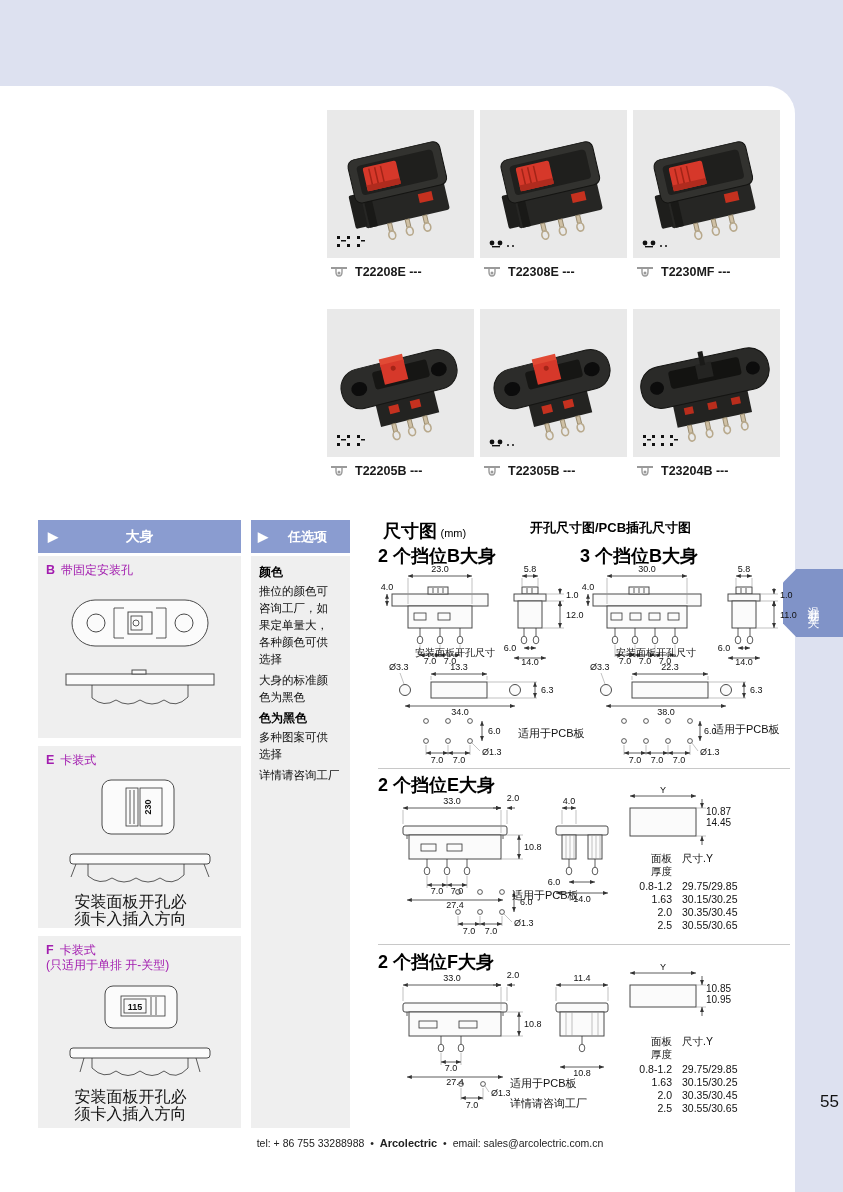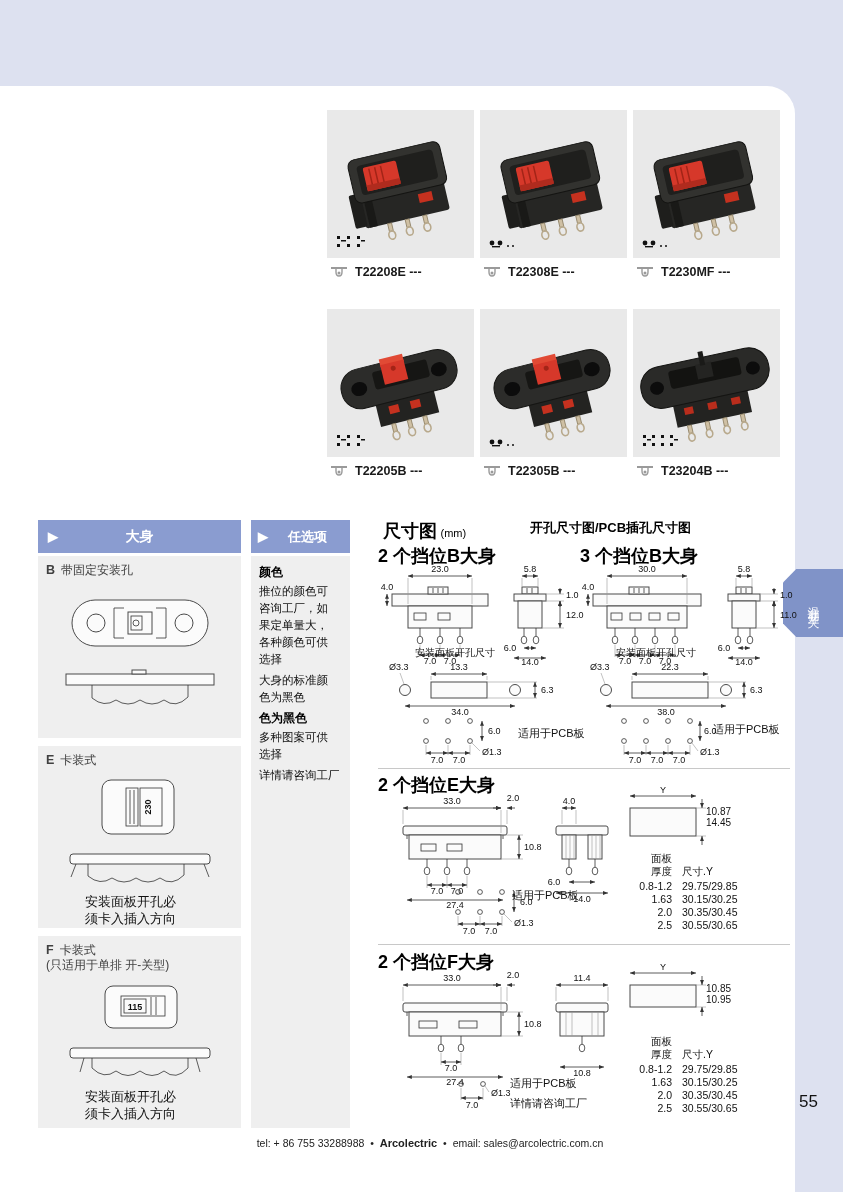--- a/index.html
+++ b/index.html
@@ -8,45 +8,45 @@
   .abs{position:absolute;}
   svg{overflow:visible;display:block;}
   svg text{font-family:"Liberation Sans",sans-serif;font-size:9px;fill:#111;}
   .ol{fill:#fbfbfb;stroke:#4a4a4a;stroke-width:1;}
   .dl{stroke:#333;stroke-width:0.8;fill:none;}
   .xl{stroke:#999;stroke-width:0.6;fill:none;}
   .side-tab{position:absolute;left:783px;top:569px;width:60px;height:68px;background:#8093c8;
     clip-path:polygon(22% 0,100% 0,100% 100%,22% 100%,0 80%,0 20%);
     display:flex;align-items:center;justify-content:center;}
   .side-tab span{writing-mode:vertical-rl;color:#fff;font-size:12px;letter-spacing:3px;}
-  .page-number{position:absolute;left:799px;top:1092px;width:40px;text-align:left;font-size:17px;color:#111;}
+  .page-number{position:absolute;left:799px;top:1092px;width:40px;text-align:right;font-size:17px;color:#111;}
   .photo{position:absolute;width:147px;height:148px;background:#e9e9e9;}
   .photo .dots{position:absolute;left:8px;bottom:8px;}
   .plabel{position:absolute;height:18px;display:flex;align-items:center;gap:7px;font-size:12.5px;font-weight:600;color:#1a1a1a;}
   .col-head{position:absolute;height:33px;background:#8a9cd0;color:#fff;display:flex;align-items:center;justify-content:center;font-size:14px;font-weight:bold;}
   .col-head .tri{position:absolute;left:10px;font-size:13px;color:#fff;}
   .gray{position:absolute;background:#efefef;}
-  .sec-title{position:absolute;font-size:12px;color:#404040;}
+  .sec-title{position:absolute;font-size:12px;color:#a21caf;}
   .sec-title b{font-size:12.5px;margin-right:6px;}
-  .sec-note{position:absolute;width:185px;text-align:center;font-size:13px;line-height:17px;color:#111;white-space:pre-line;}
+  .sec-note{position:absolute;width:185px;text-align:center;font-size:16px;line-height:17px;color:#111;white-space:pre-line;}
   .opt-panel{position:absolute;left:251px;top:556px;width:99px;height:572px;background:#efefef;box-sizing:border-box;padding:8px 8px;}
   .opt-title{font-size:12px;font-weight:bold;color:#000;margin-bottom:2px;}
   .opt-text{font-size:11.5px;line-height:17px;color:#111;white-space:pre-line;}
   .mt{margin-top:4px;}
   .blk-title{position:absolute;font-weight:bold;font-size:18px;color:#000;}
   .hd-l{position:absolute;font-size:12.5px;color:#000;}
   .hd-l b{font-size:18px;}
   .hd-r{position:absolute;font-weight:bold;font-size:13px;color:#000;}
   .cut-label{position:absolute;font-size:10px;color:#111;}
   .dim-caption{position:absolute;font-size:11px;color:#111;}
   .hdiv{position:absolute;height:1px;background:#c8c8c8;}
   .yvals{position:absolute;font-size:10px;color:#111;line-height:11px;}
   .ptable{position:absolute;font-size:10.5px;color:#111;}
   .pt-row{display:flex;line-height:13px;}
-  .pt-head{align-items:flex-end;margin-bottom:2px;}
+  .pt-head{align-items:flex-start;margin-bottom:2px;}
   .c1{width:44px;text-align:right;margin-right:10px;white-space:pre-line;}
   .c2{width:80px;}
   .footer{position:absolute;left:160px;top:1137px;width:540px;text-align:center;font-size:10.5px;color:#222;}
   .footer b{font-size:11px;}
 </style>
 </head>
 <body>
 
 <div class="page">
 

